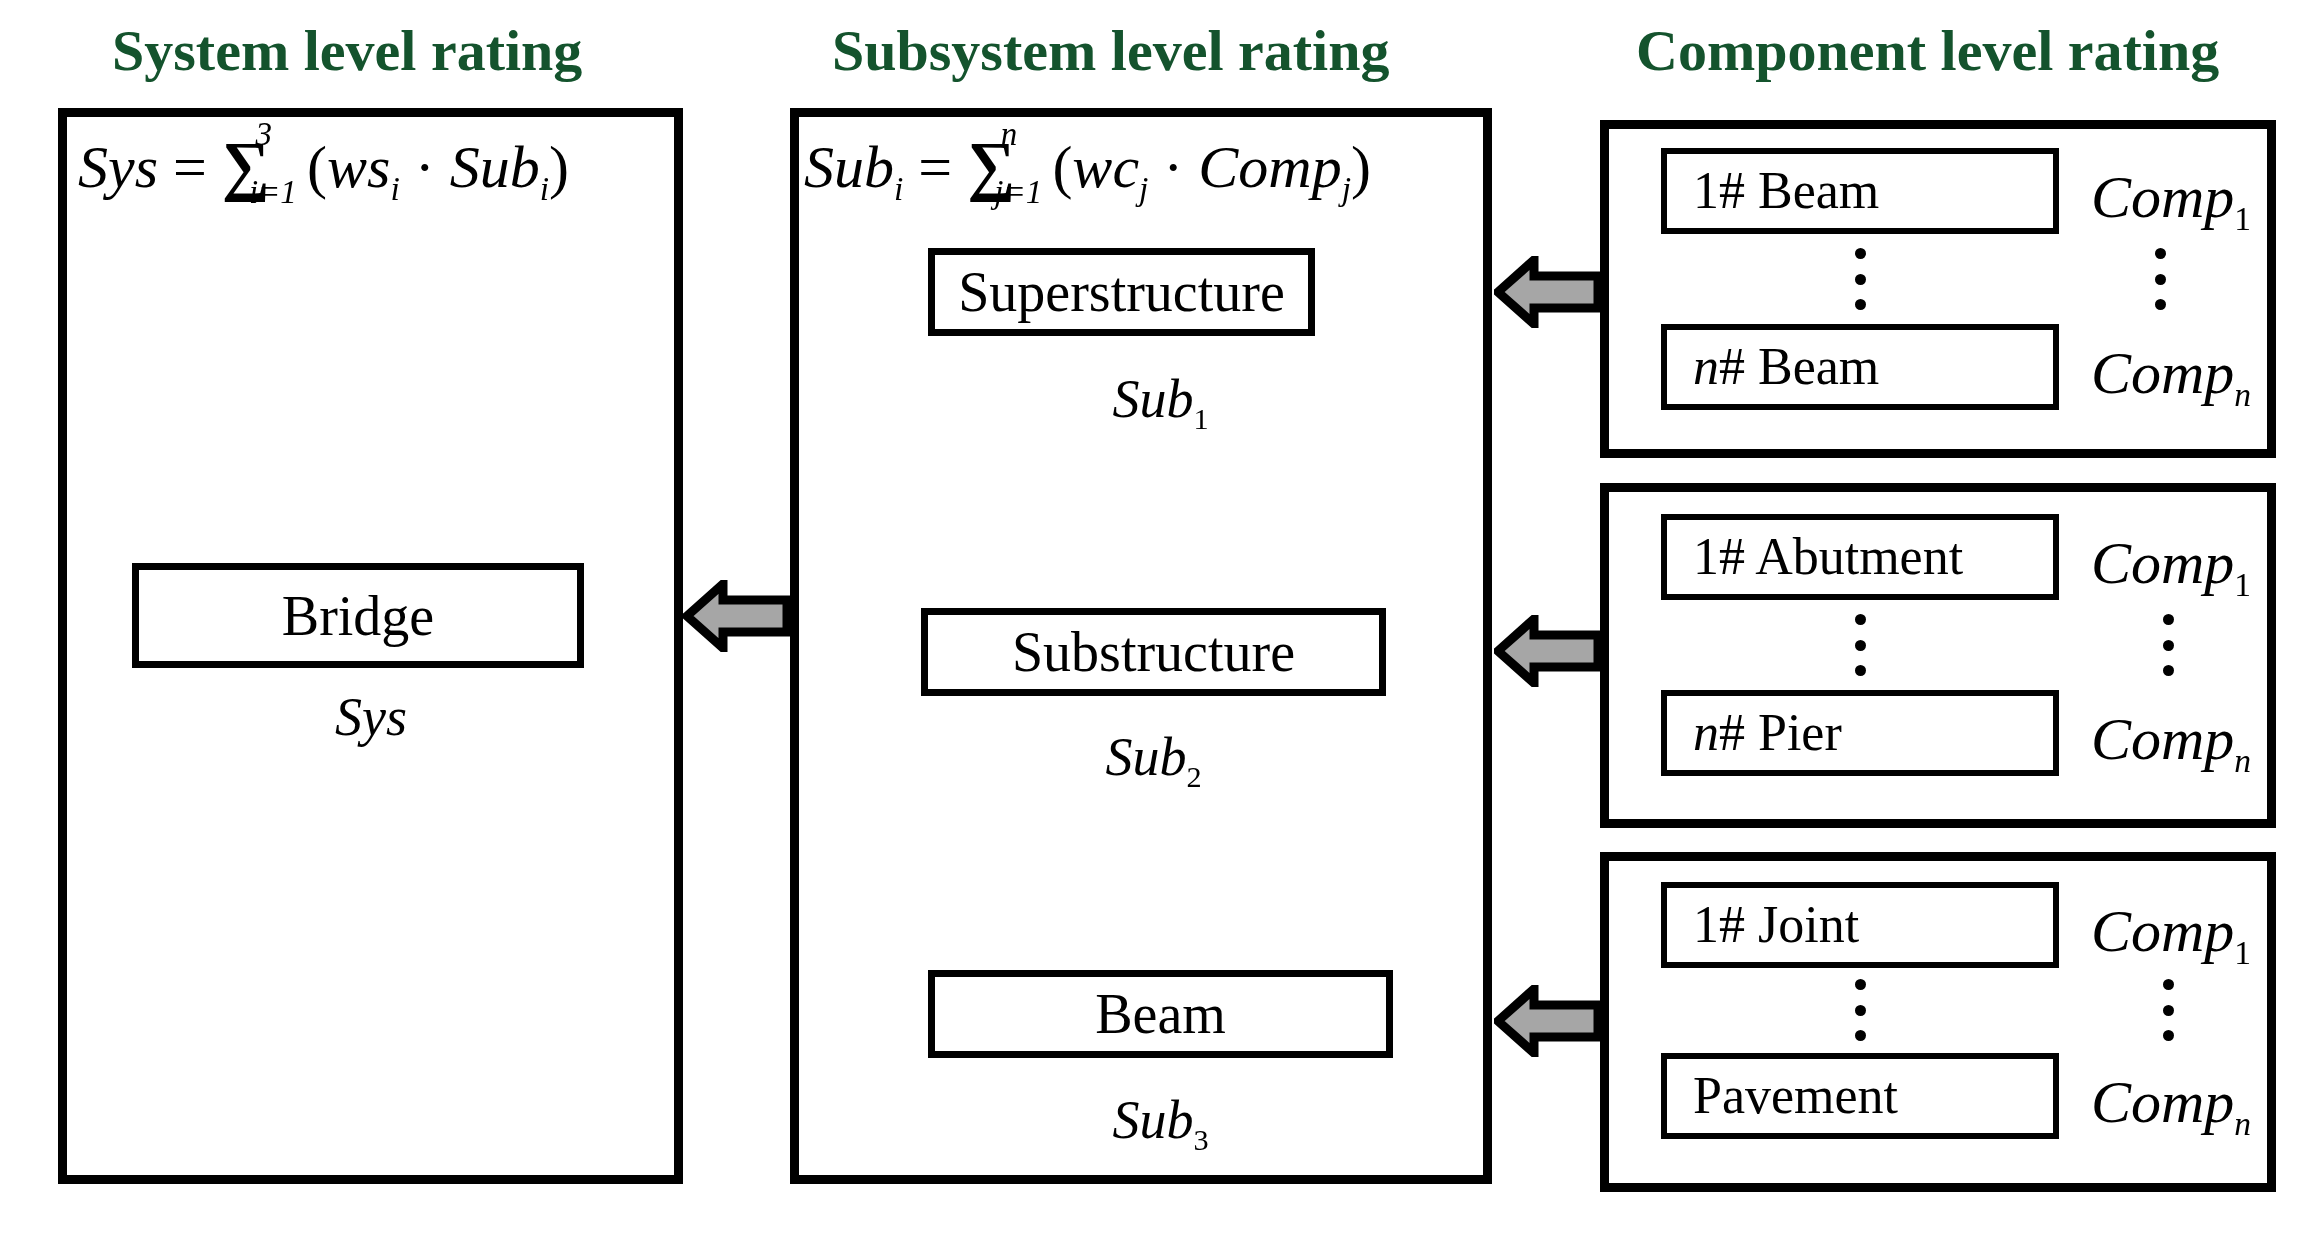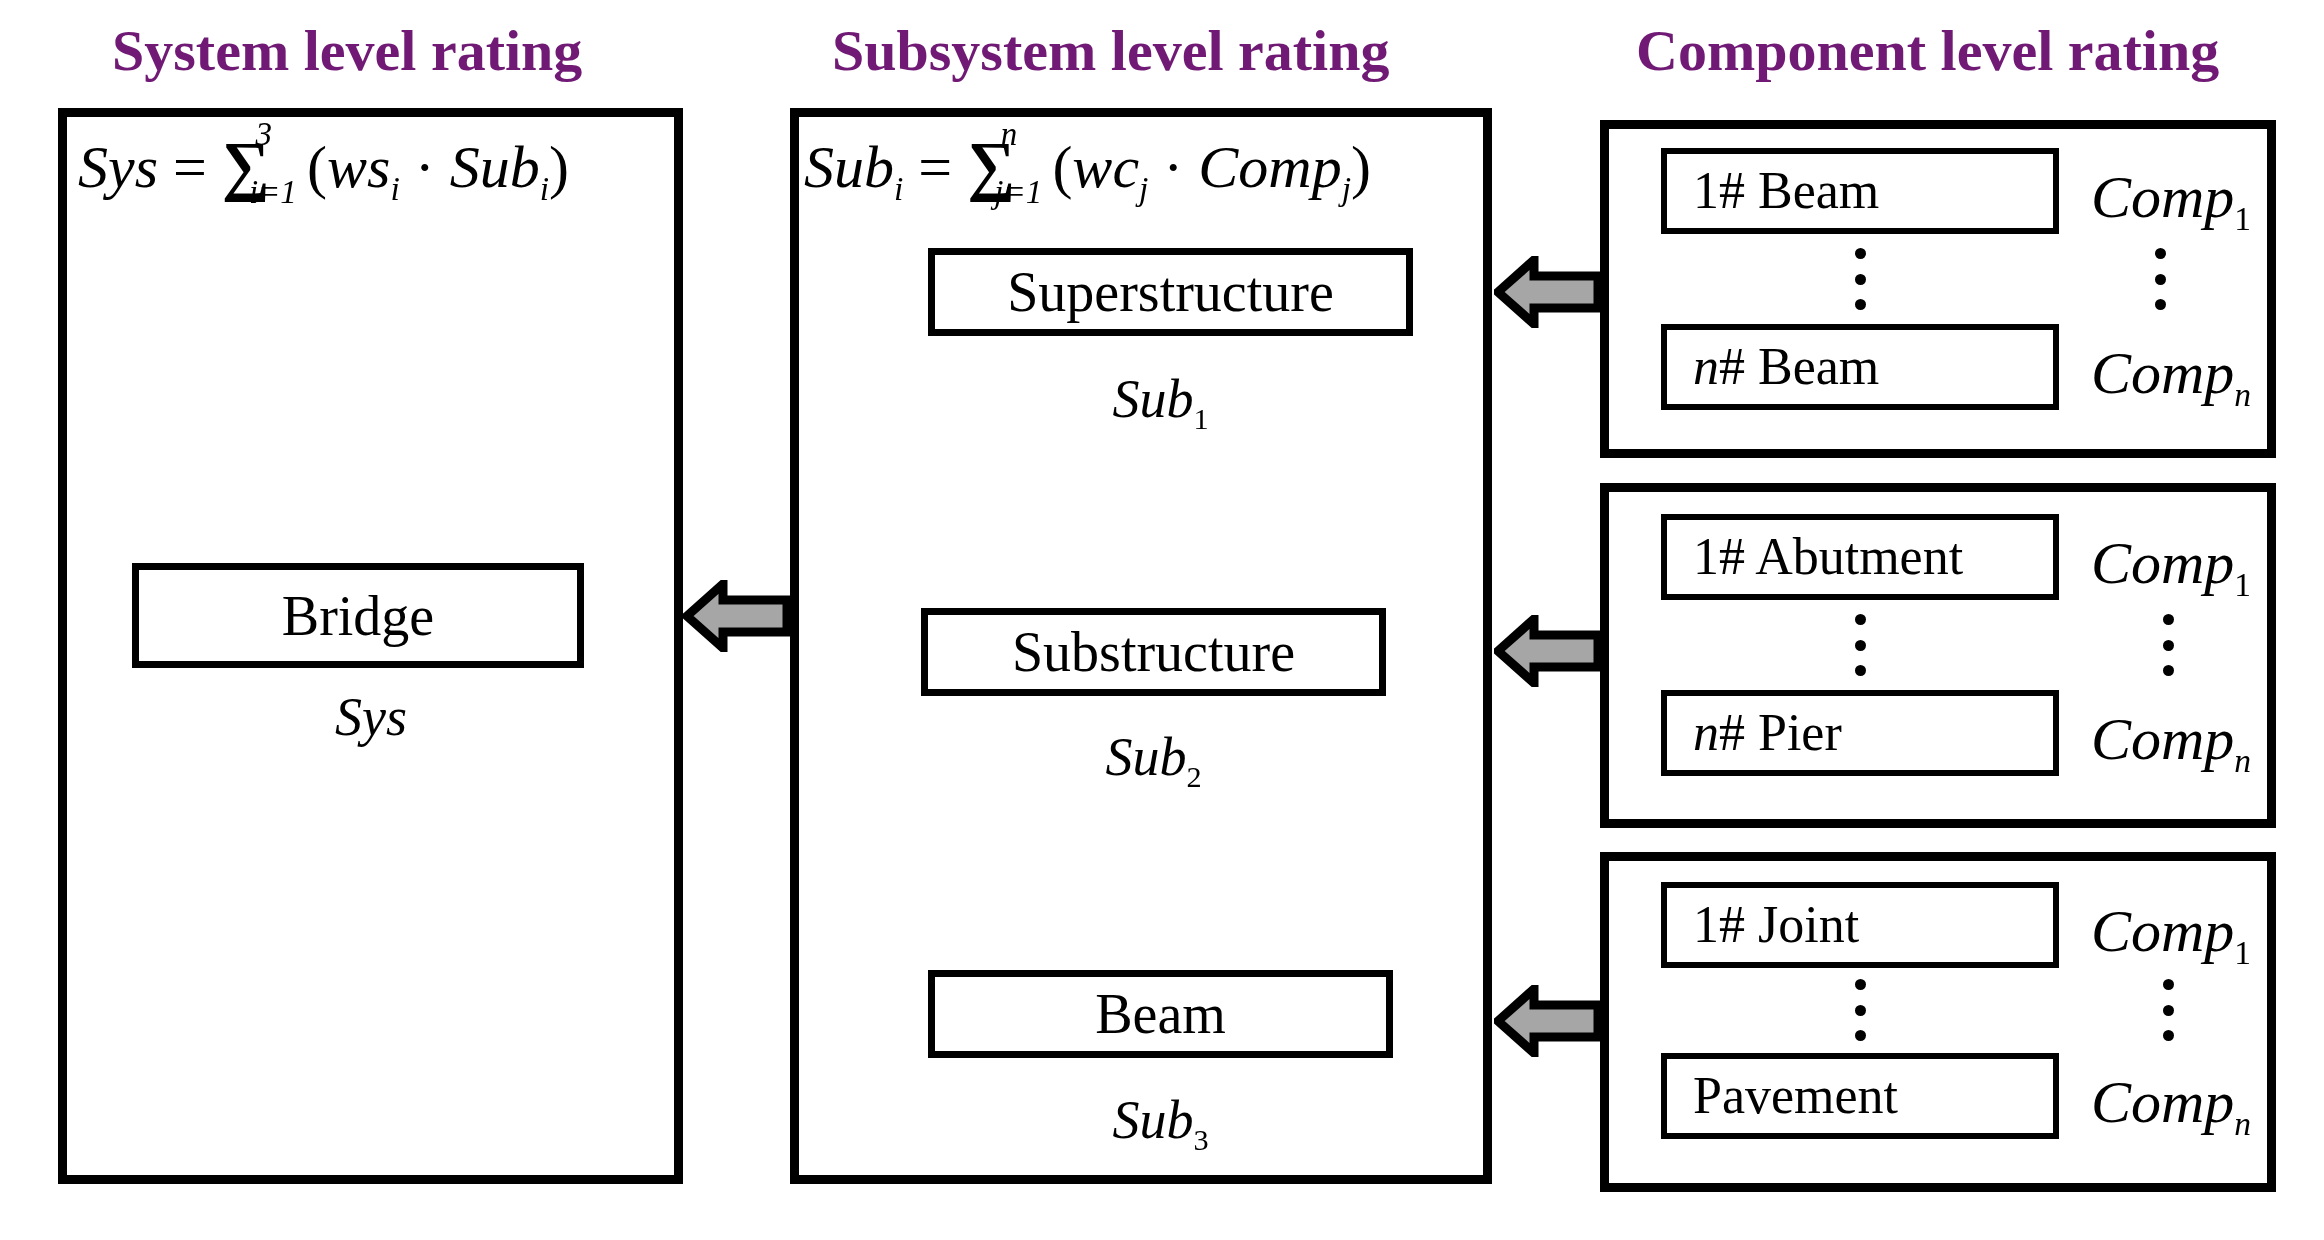--- a/index.html
+++ b/index.html
@@ -19,21 +19,21 @@
     overflow: hidden;
   }
 
   
   .col-title {
     position: absolute;
     font-weight: bold;
     font-size: 58px;
     line-height: 1;
     white-space: nowrap;
-    color: #701a75;
+    color: #14532d;
   }
 
   
   .panel {
     position: absolute;
     border: 9px solid #000000;
     background: #ffffff;
     box-sizing: border-box;
   }
 
@@ -166,21 +166,21 @@
     <span>Bridge</span>
   </div>
   <div class="node-sub" style="left:145px; top:690px; width:452px;">Sys</div>
 
   <div class="panel" style="left:790px; top:108px; width:702px; height:1076px;"></div>
 
   <div class="formula" style="left:804px; top:132px;">
     <span>Sub</span><sub class="it">i</sub><span>&nbsp;</span><span class="up">=</span><span>&nbsp;</span><span class="sumblk"><span class="sig">∑</span><span class="sup">n</span><span class="sub">j=1</span></span><span class="up">(</span><span>wc</span><sub class="it">j</sub><span>&nbsp;</span><span class="up">·</span><span>&nbsp;</span><span>Comp</span><sub class="it">j</sub><span class="up">)</span>
   </div>
 
-  <div class="node" style="left:928px; top:248px; width:485px; height:88px;">
+  <div class="node" style="left:928px; top:248px; width:387px; height:88px;">
     <span>Superstructure</span>
   </div>
   <div class="node-sub" style="left:928px; top:372px; width:465px;">
     <span>Sub</span><sub class="rm">1</sub>
   </div>
 
   <div class="node" style="left:921px; top:608px; width:465px; height:88px;text-align:right;">
     <span>Substructure</span>
   </div>
   <div class="node-sub" style="left:921px; top:730px; width:465px;">

